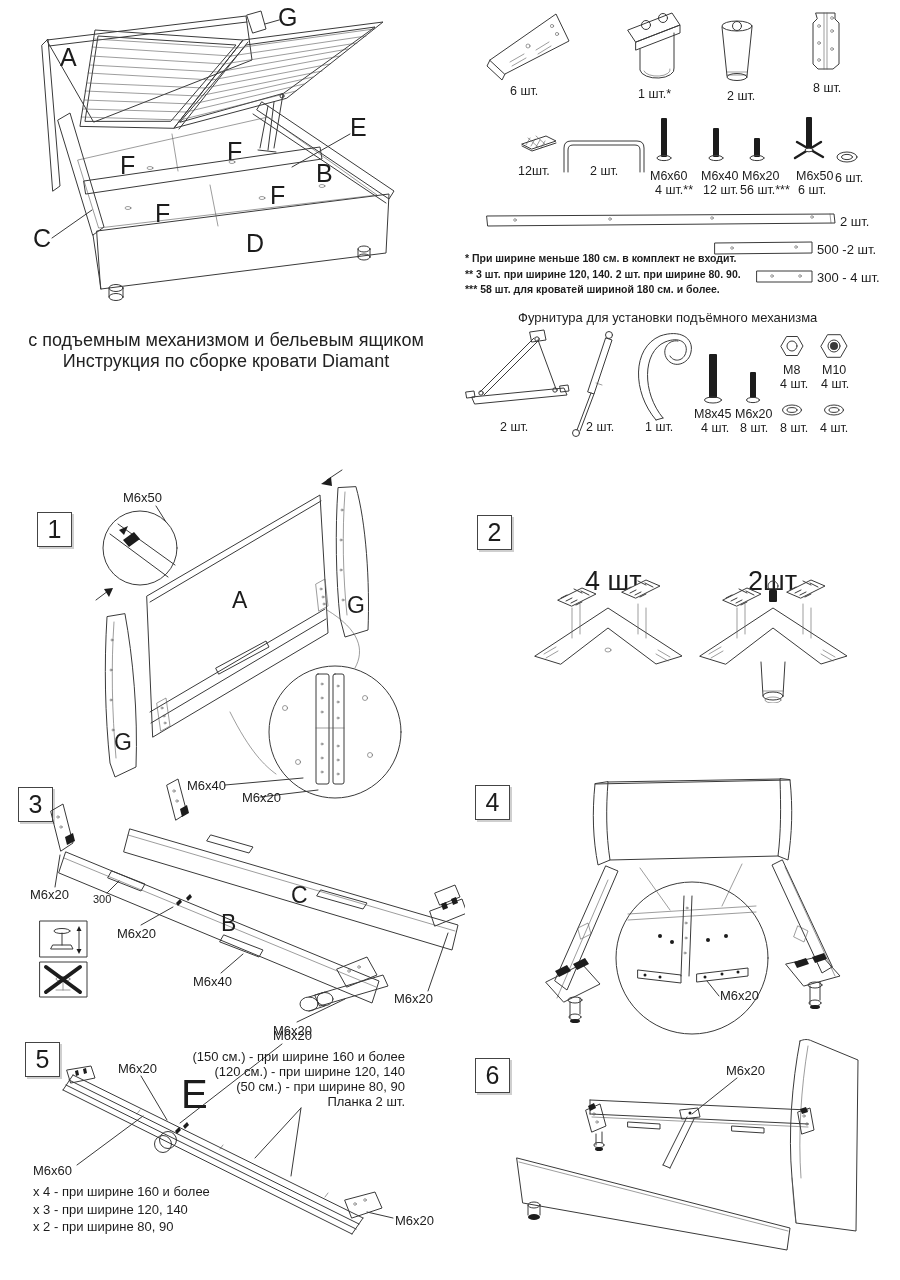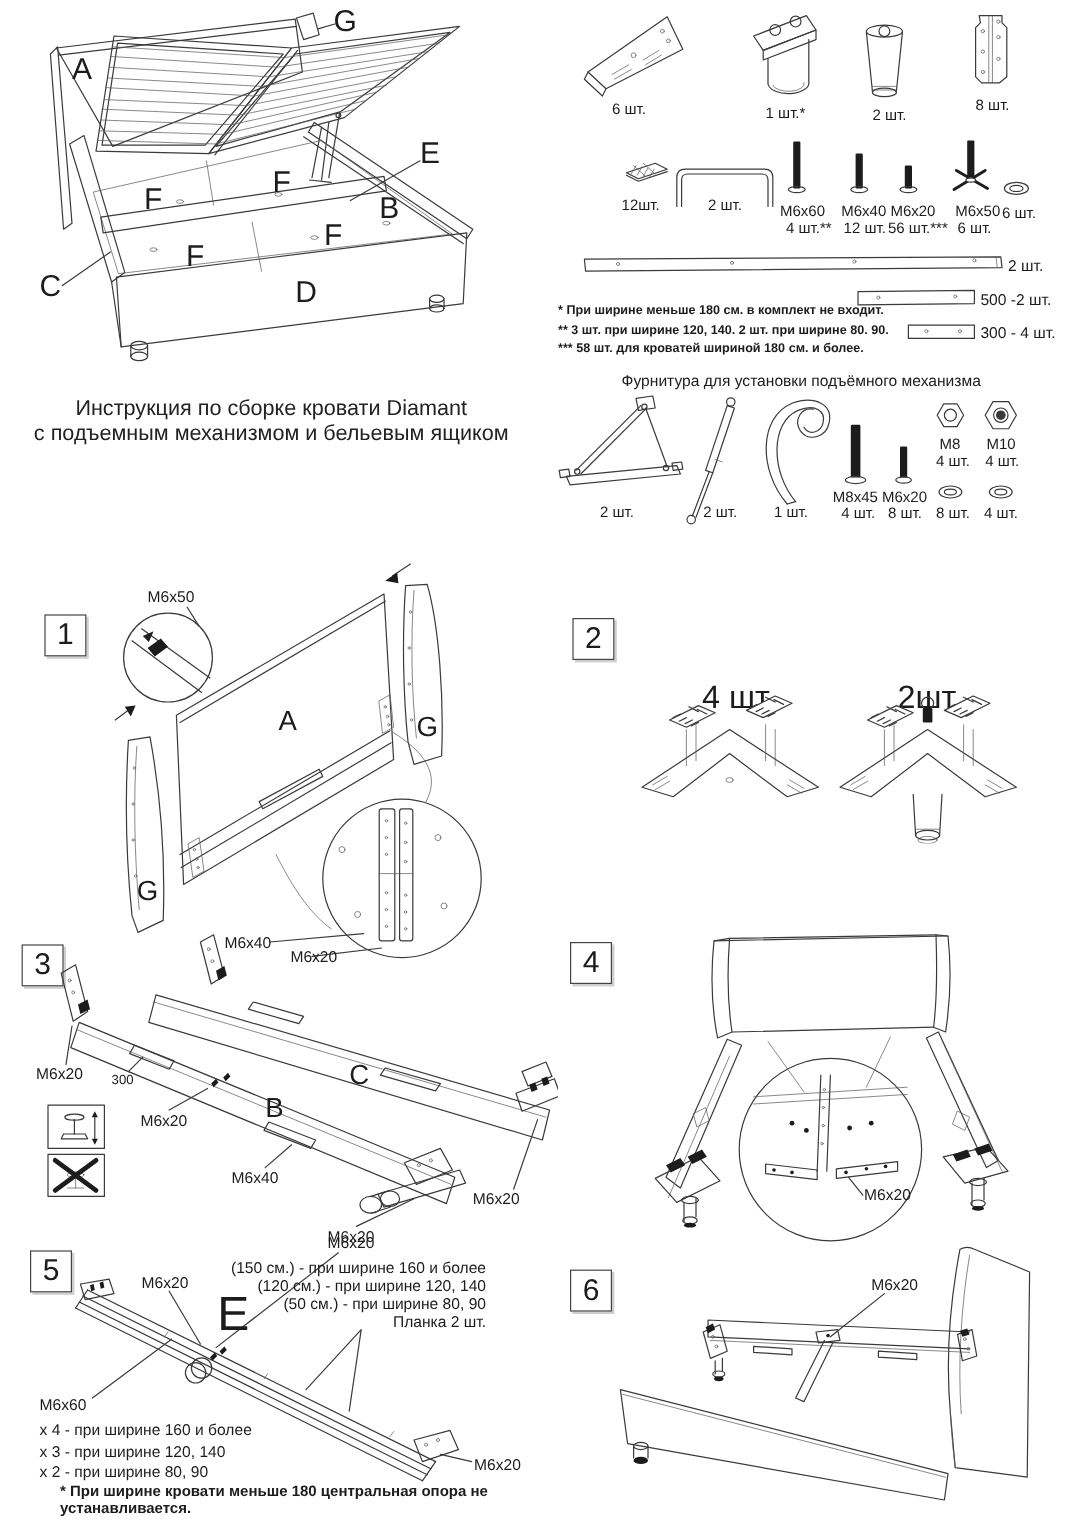--- a/index.html
+++ b/index.html
@@ -257,22 +257,22 @@
     <text class="t12" x="280" y="432">8 шт.</text>
     <text class="t12" x="323" y="374">M8</text>
     <text class="t12" x="320" y="388">4 шт.</text>
     <text class="t12" x="362" y="374">M10</text>
     <text class="t12" x="361" y="388">4 шт.</text>
     <text class="t12" x="320" y="432">8 шт.</text>
     <text class="t12" x="360" y="432">4 шт.</text>
   </svg>
 
   <div class="title">
+    <div>с подъемным механизмом и бельевым ящиком</div>
     <div>Инструкция по сборке кровати Diamant</div>
-    <div>с подъемным механизмом и бельевым ящиком</div>
   </div>
 
   <div class="stepbox" style="left:37px;top:512px">1</div>
   <div class="stepbox" style="left:477px;top:515px">2</div>
   <div class="stepbox" style="left:18px;top:787px">3</div>
   <div class="stepbox" style="left:475px;top:785px">4</div>
   <div class="stepbox" style="left:25px;top:1042px">5</div>
   <div class="stepbox" style="left:475px;top:1058px">6</div>
 
   <svg class="abs" style="left:20px;top:460px" width="440" height="350" viewBox="0 0 440 350">
@@ -602,15 +602,14 @@
       <g>
         <ellipse class="ln" cx="74" cy="167" rx="6" ry="3"></ellipse>
         <path class="ln" d="M68,167 L68,177 M80,167 L80,177"></path>
         <ellipse class="fk" cx="74" cy="179" rx="6" ry="3"></ellipse>
       </g>
     </g>
     <path class="ln" d="M277,40 L232,76"></path>
     <text class="t13" x="266" y="37">M6x20</text>
   </svg>
 
-  <div class="footnote">* При ширине кровати меньше 180 центральная опора не устанавливается.</div>
 
 </div>
 
 </body></html>

